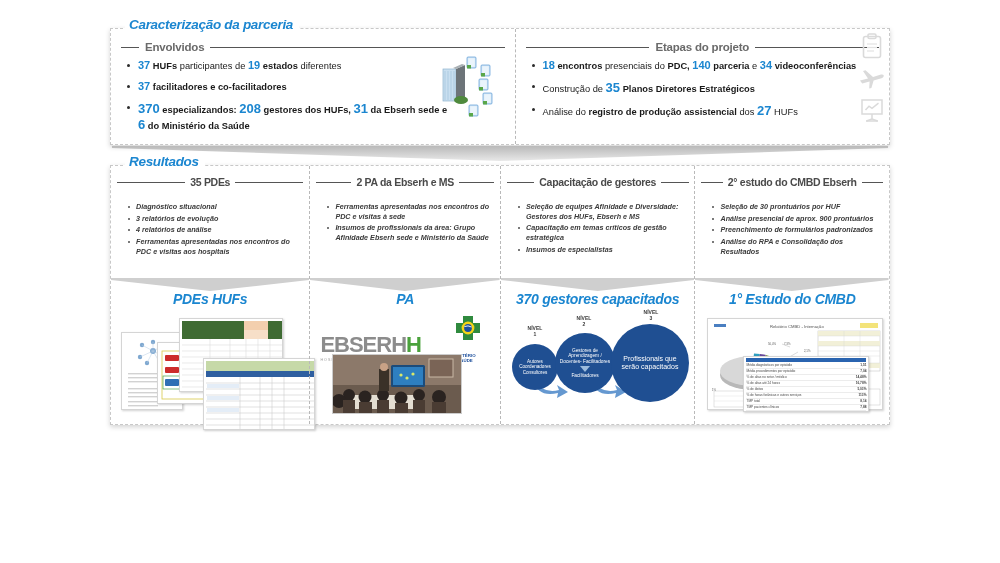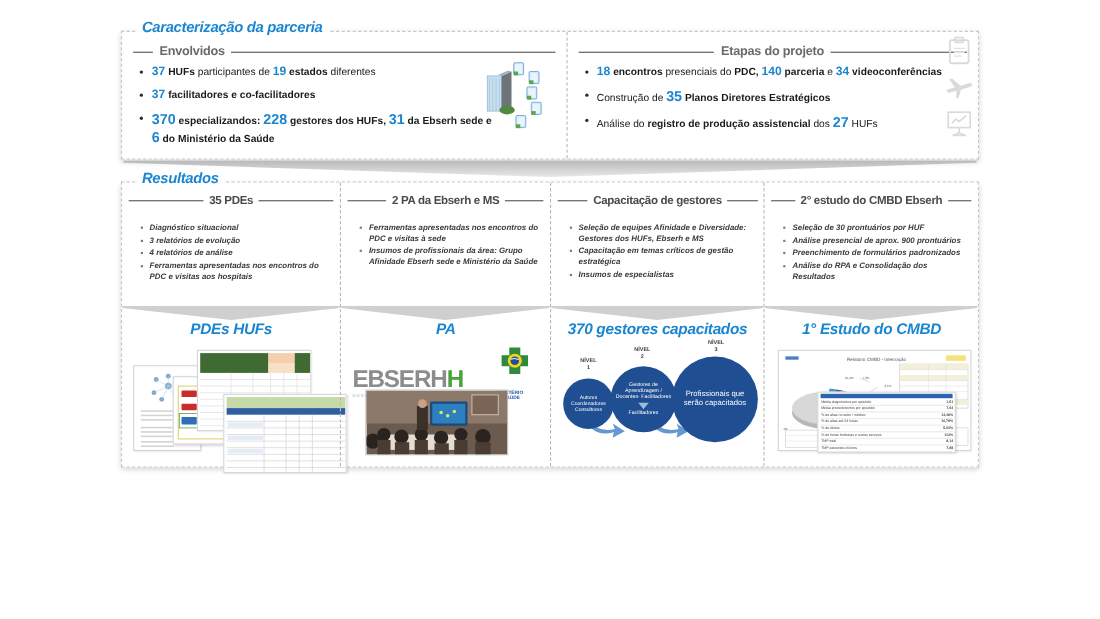--- a/index.html
+++ b/index.html
@@ -149,21 +149,21 @@
 
       <div class="top-col left">
         <div class="sec-head">
           <span class="rule short"></span>
           <span class="lbl">Envolvidos</span>
           <span class="rule"></span>
         </div>
         <ul class="bullets" id="ul-envolvidos">
             <li><span class="n">37</span> <span class="b">HUFs</span> <span class="">participantes de</span> <span class="n">19</span> <span class="b">estados</span> <span class="">diferentes</span></li>
             <li><span class="n">37</span> <span class="b">facilitadores e  co-facilitadores</span></li>
-            <li><span class="nn">370</span> <span class="b">especializandos:</span> <span class="nn">228</span> <span class="b">gestores dos HUFs,</span> <span class="nn">31</span> <span class="b">da</span> <span class="b">  Ebserh sede e</span> <span class="nn">6</span> <span class="b">do Ministério da Saúde</span></li>
+            <li><span class="nn">370</span> <span class="b">especializandos:</span> <span class="nn">208</span> <span class="b">gestores dos HUFs,</span> <span class="nn">31</span> <span class="b">da</span> <span class="b">  Ebserh sede e</span> <span class="nn">6</span> <span class="b">do Ministério da Saúde</span></li>
           </ul>
 
         <div class="bldg-cluster">
           <svg width="66" height="72" viewBox="0 0 66 72">
 
             <rect x="12" y="18" width="13" height="32" fill="#c9dff0" stroke="#8fb4cf" stroke-width="0.7"></rect>
             <g stroke="#9cc0d8" stroke-width="0.6">
               <line x1="14" y1="20" x2="14" y2="49"></line>
                 <line x1="17" y1="20" x2="17" y2="49"></line>
               <line x1="20" y1="20" x2="20" y2="49"></line>

